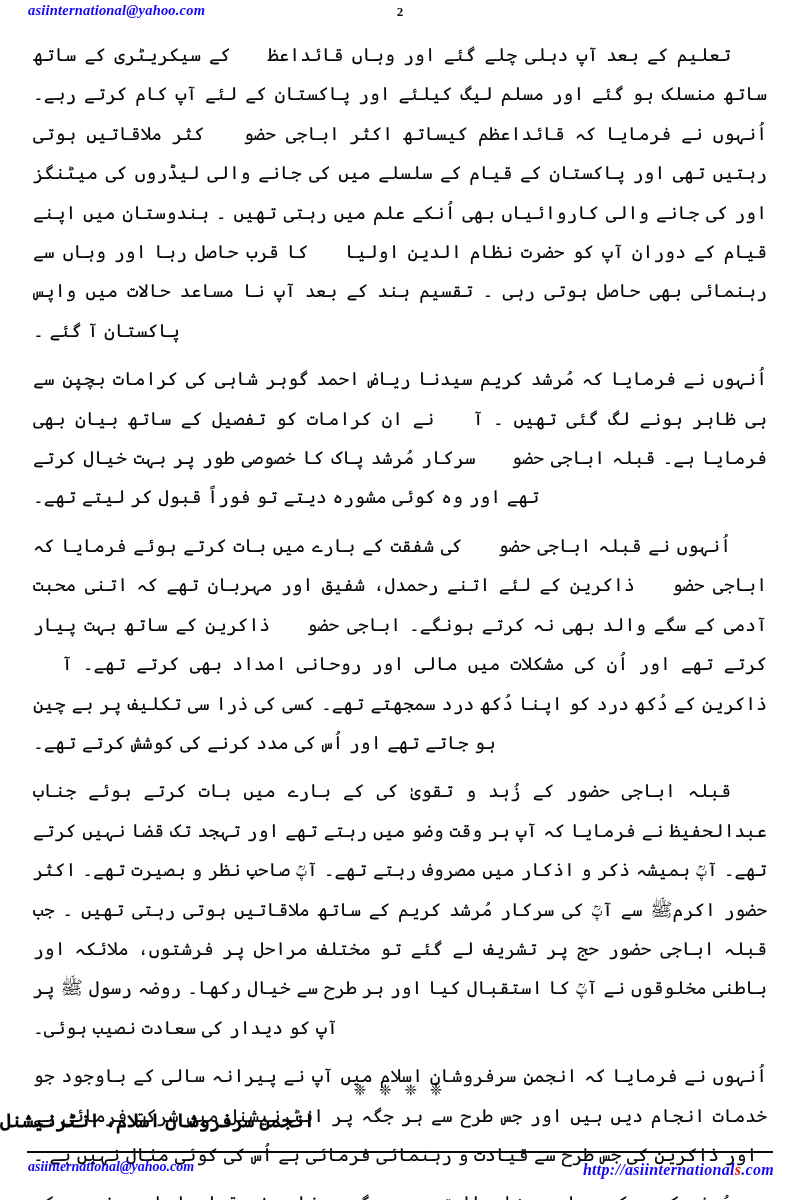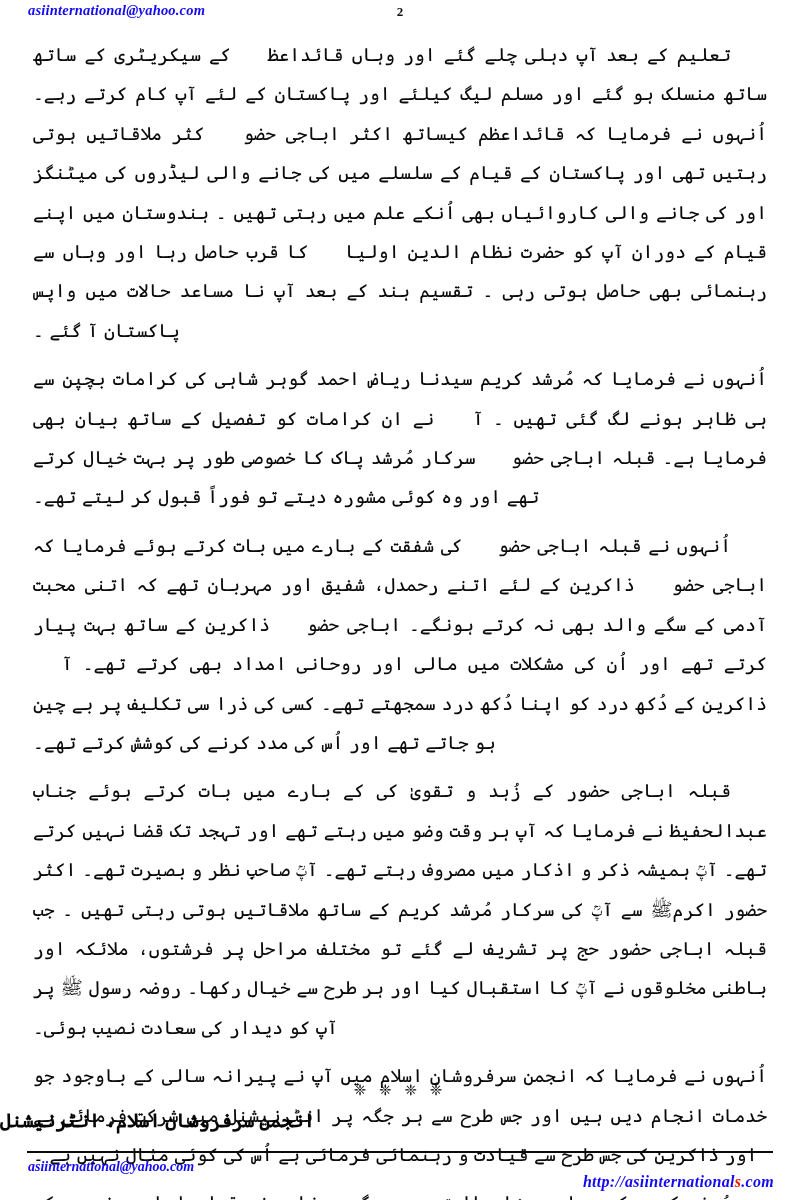--- a/index.html
+++ b/index.html
@@ -125,21 +125,21 @@
     font-family: "Liberation Serif", "DejaVu Serif", serif;
     font-style: italic;
     font-weight: bold;
     font-size: 14px;
     color: #1409f5;
     white-space: nowrap;
   }
   .footer-url {
     position: absolute;
     right: 26px;
-    top: 16px;
+    top: 4px;
     font-family: "Liberation Serif", "DejaVu Serif", serif;
     font-style: italic;
     font-weight: bold;
     font-size: 16px;
     color: #1409f5;
     white-space: nowrap;
     letter-spacing: 0.3px;
   }
   .footer-url .url-accent {
     color: #f51505;

